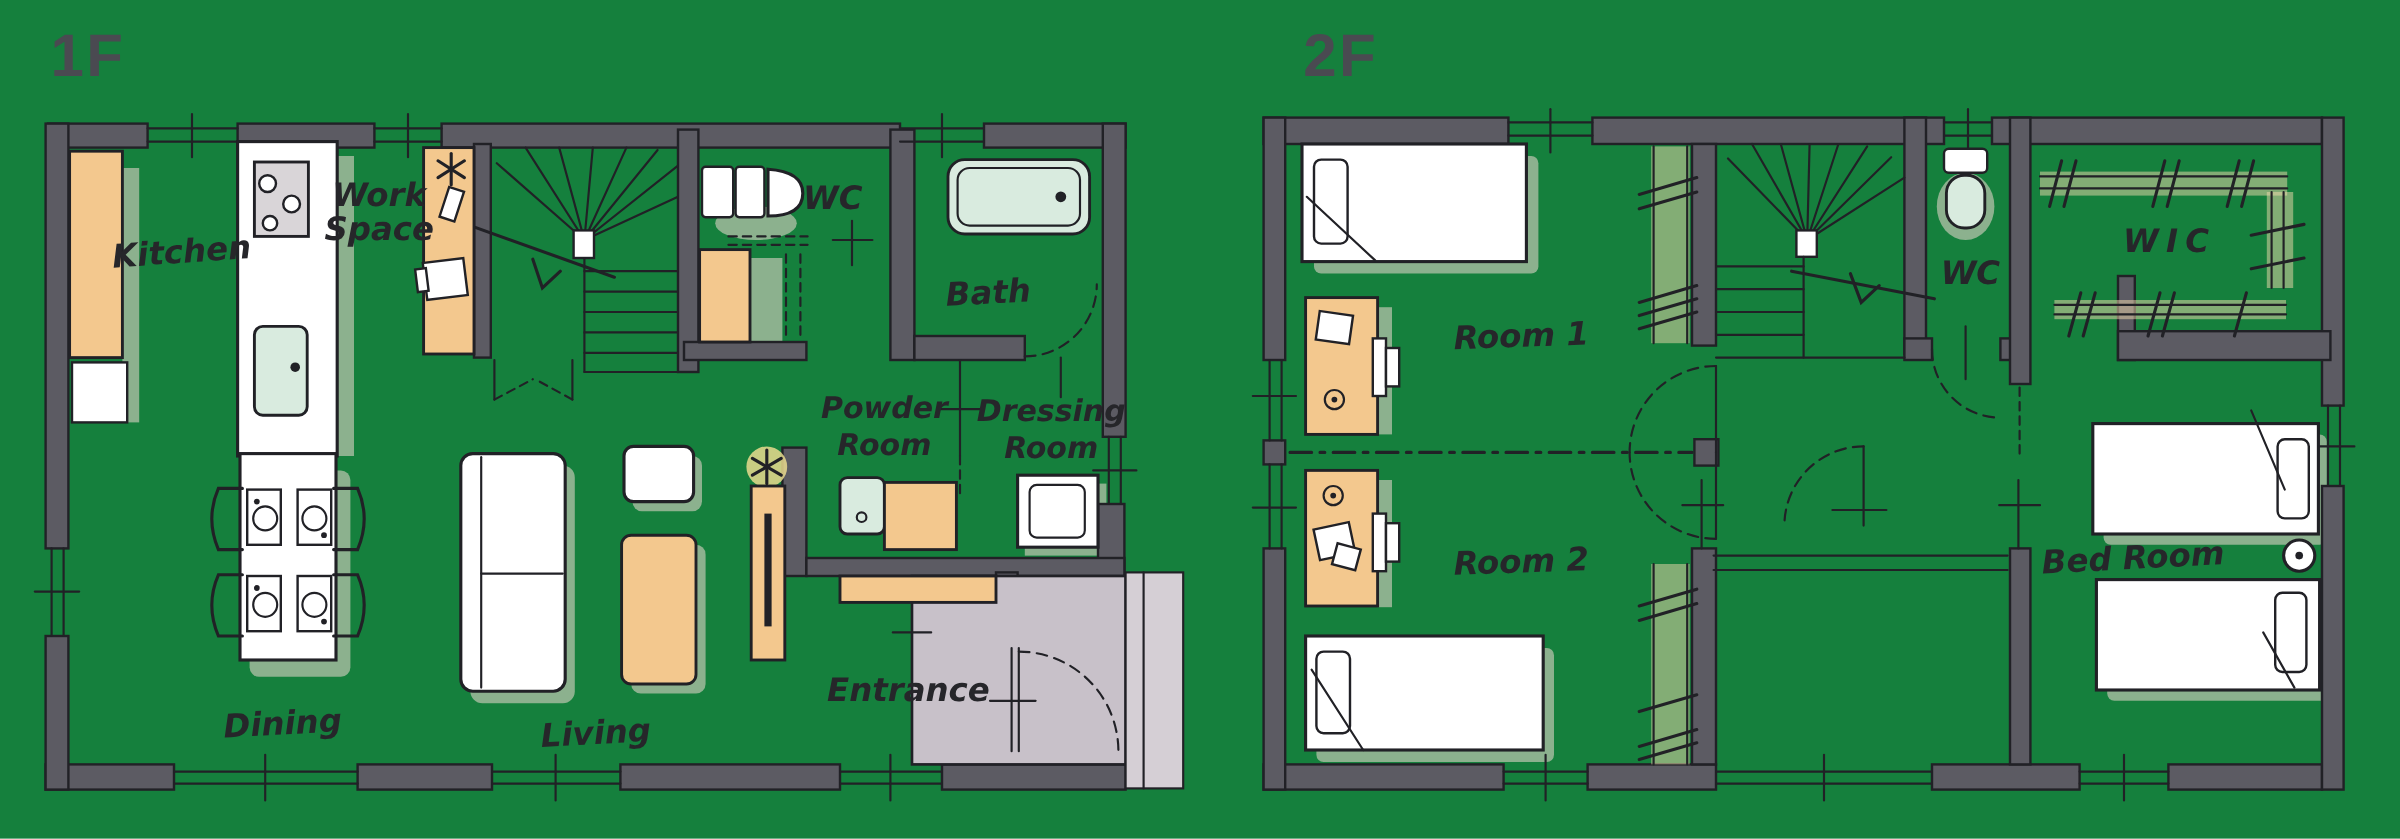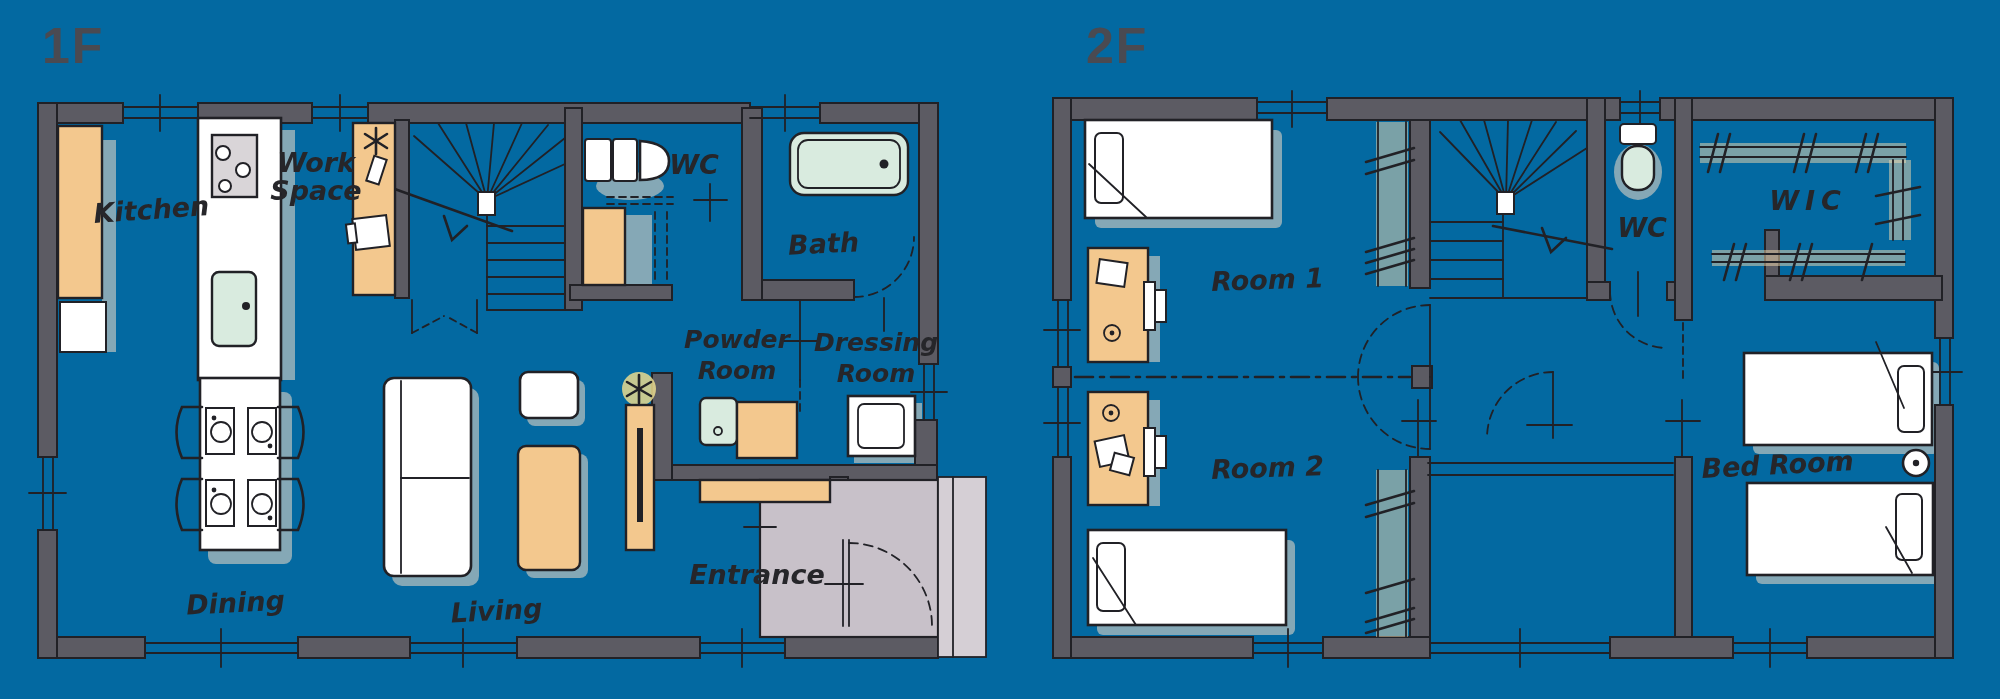--- a/index.html
+++ b/index.html
@@ -1,16 +1,16 @@
 <!DOCTYPE html>
 <html style="--wall: #5c5b63; --line: #212126; --tan: #f3c88e; --tan_tint: #f2d9ae; --mint: #d9ebdf; --entrance: #c8c1c9; --porch: #d5cfd5; --shadow: #dcd2c5; --stove: #d9d5d8; --halo: #e9da8e; --title: #4a4a51; --label: #26262a;"><head>
 <meta charset="utf-8">
 <style>
   html,body{margin:0;padding:0;background:#fff;}
-  .stage{position:relative;width:2000px;height:699px;background:#0369a1;overflow:hidden;
+  .stage{position:relative;width:2000px;height:699px;background:#15803d;overflow:hidden;
          font-family:"Liberation Sans",sans-serif;}
   svg{position:absolute;left:0;top:0;}
   .wall{fill:var(--wall,#5c5b63);stroke:var(--line,#212126);stroke-width:2;}
   .ln{stroke:var(--line,#212126);stroke-width:2.6;fill:none;stroke-linecap:round;}
   .tn{stroke:var(--line,#212126);stroke-width:1.8;fill:none;stroke-linecap:round;}
   .dash{stroke-dasharray:9 6;}
   .dash2{stroke-dasharray:7 5;}
   .dashdot{stroke-dasharray:18 7 4 7;}
   .wht{fill:#fff;stroke:var(--line,#212126);stroke-width:2.6;}
   .wht2{fill:#fff;stroke:var(--line,#212126);stroke-width:2;}

